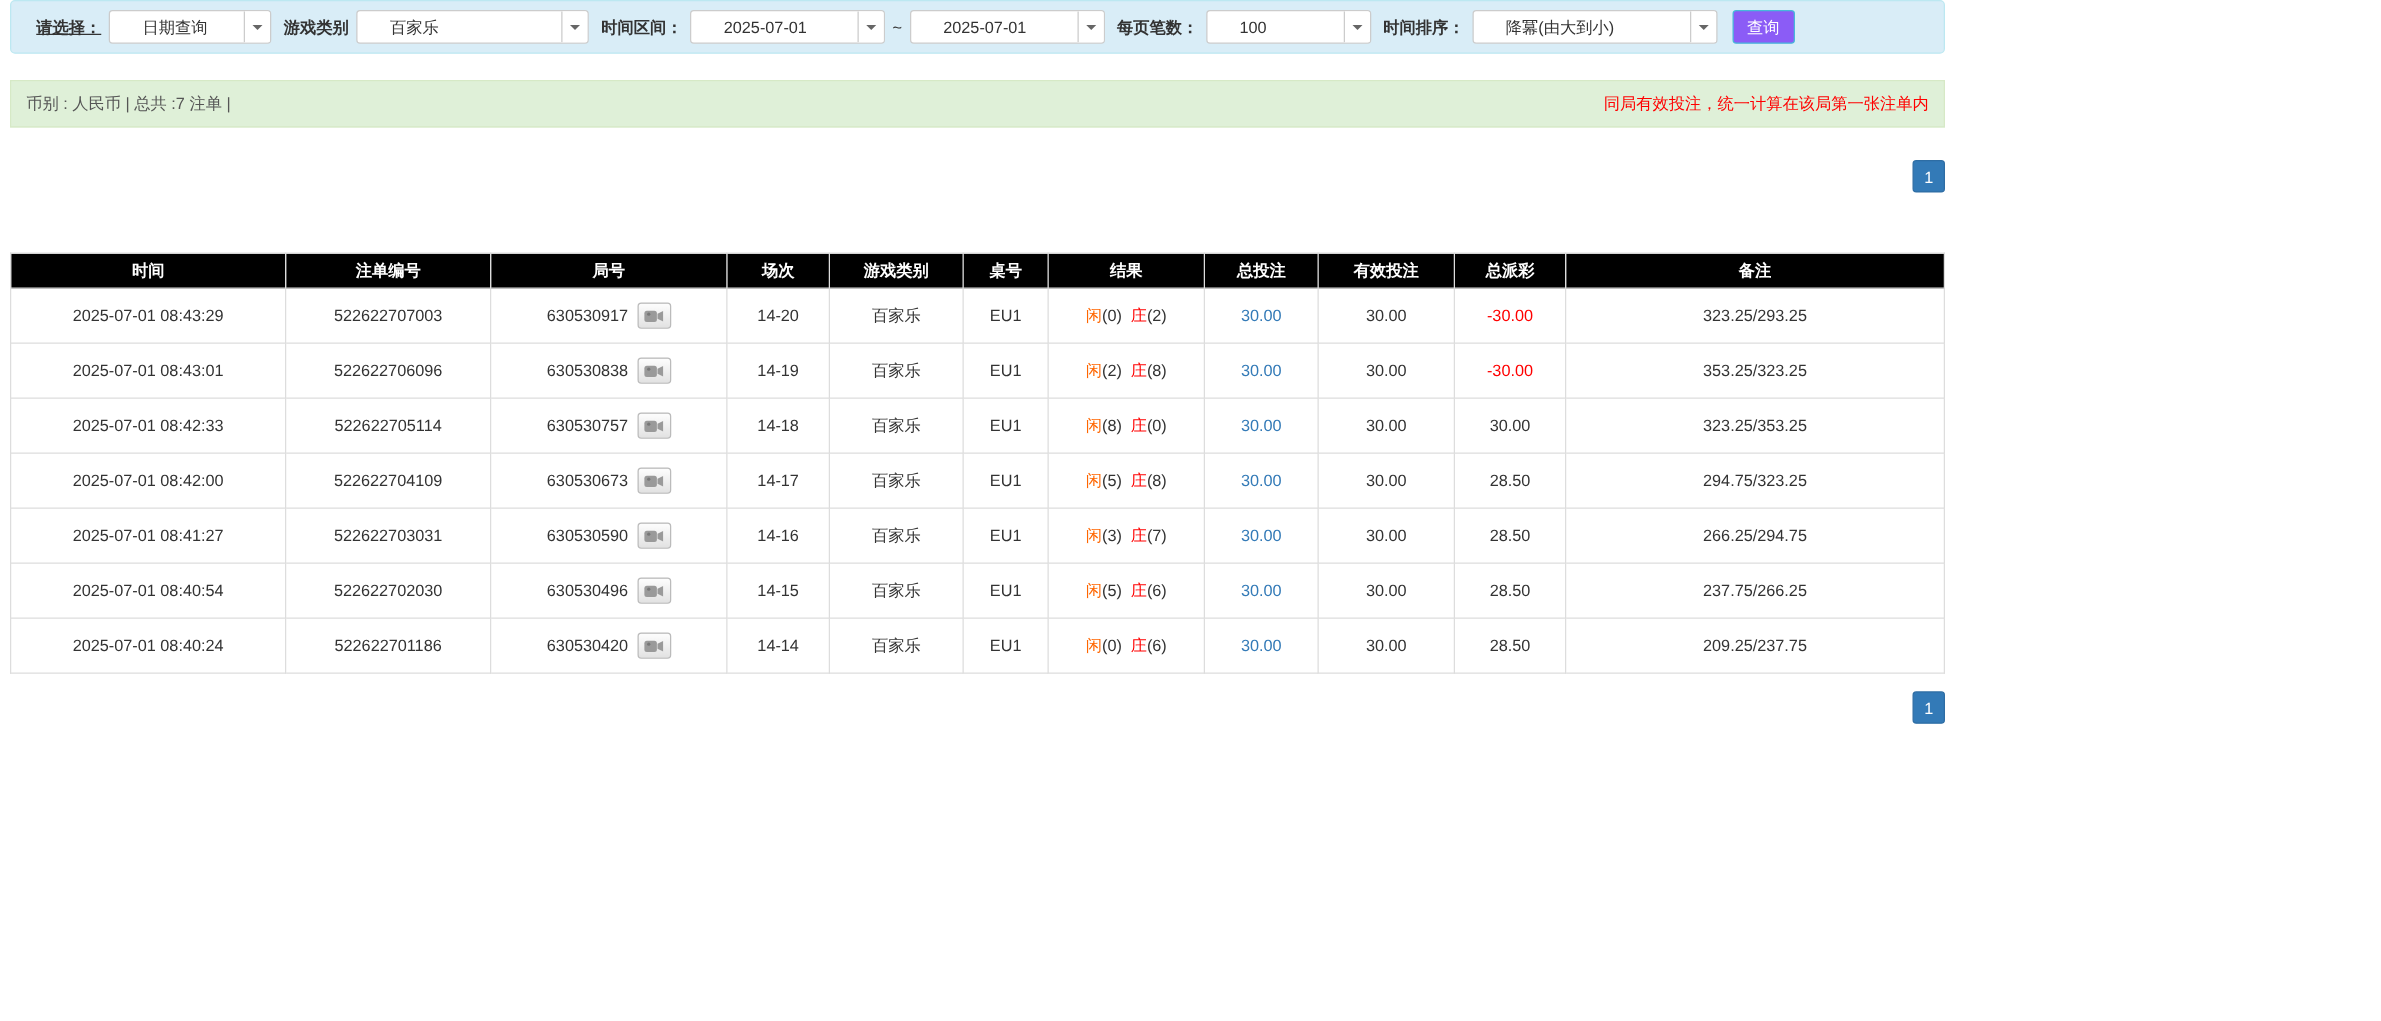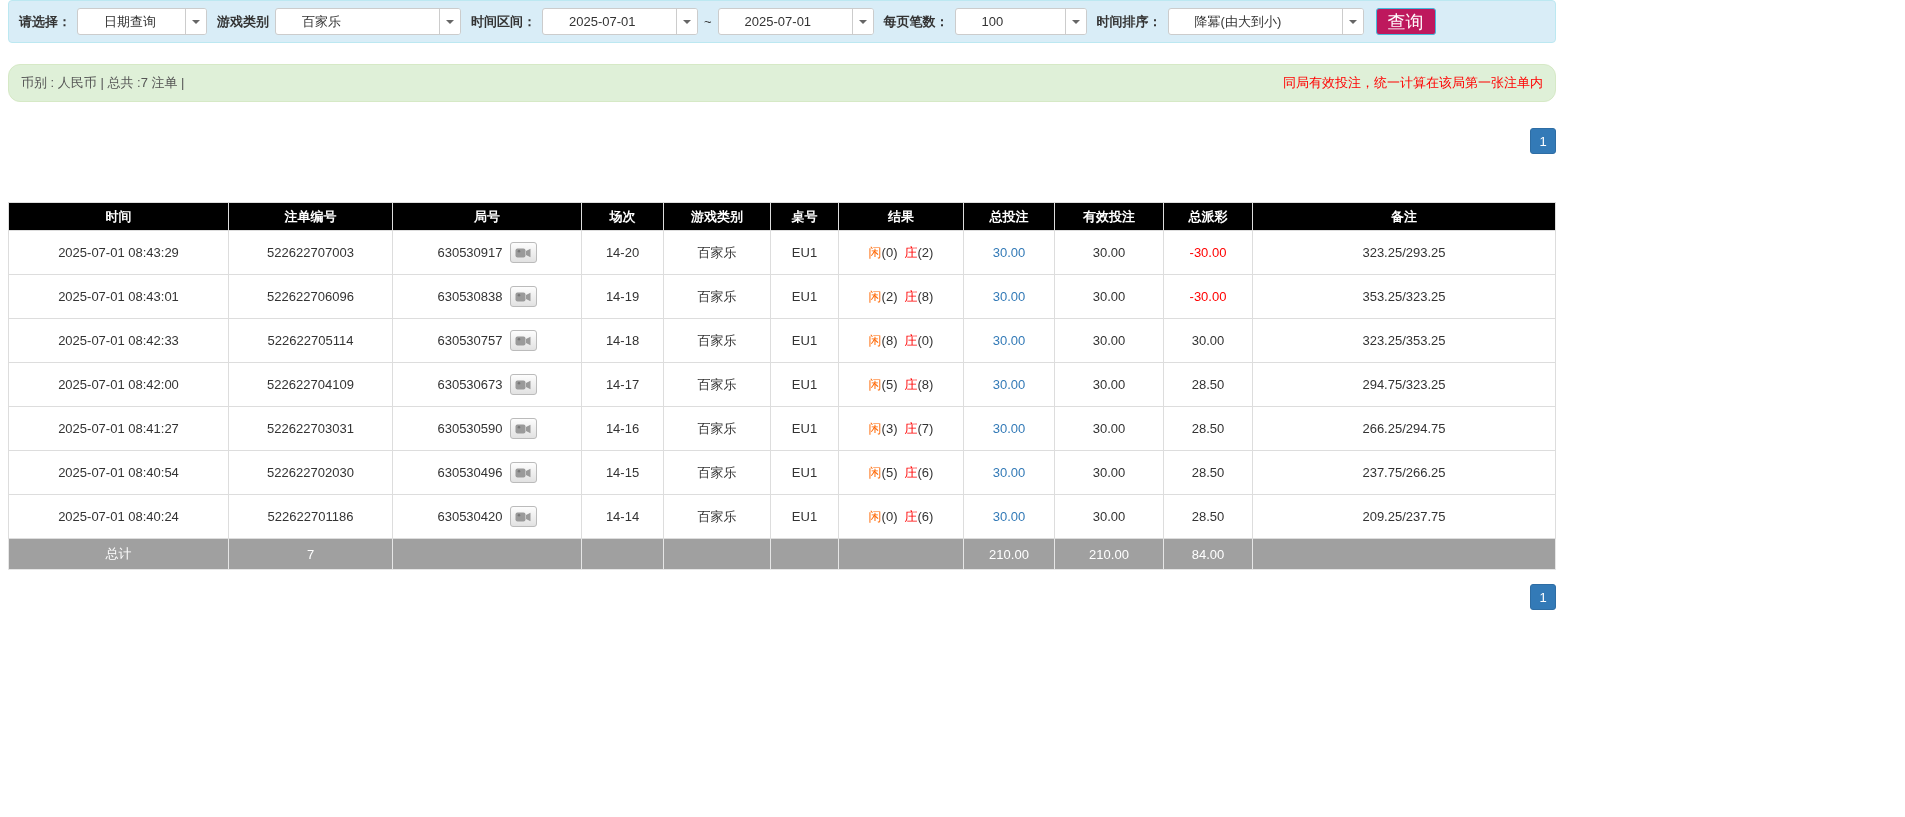--- a/index.html
+++ b/index.html
@@ -27,21 +27,21 @@
     display: flex;
     align-items: center;
   }
   .flabel {
     font-weight: bold;
     font-size: 13px;
     color: #333;
     margin: 0 6px 0 10px;
     white-space: nowrap;
   }
-  .flabel:first-child { margin-left: 2px; }
+  .flabel:first-child { margin-left: 12px; text-decoration: underline; }
   .combo {
     display: flex;
     height: 27px;
     background: #fff;
     border: 1px solid #ccc;
     border-radius: 3px;
     align-items: stretch;
     overflow: hidden;
     cursor: pointer;
   }
@@ -69,38 +69,38 @@
     border-top-color: #666;
     margin-top: 4px;
   }
   .w-select { width: 130px; }
   .w-game   { width: 186px; }
   .w-date   { width: 156px; }
   .w-size   { width: 132px; gap: 24px; }
   .w-sort   { width: 196px; }
   .tilde { font-size: 13px; margin: 0 6px; color: #333; }
   .btn-search {
-    background: #be185d;
+    background: #8b5cf6;
     border: 1px solid #46b8da;
     color: #fff;
-    font-size: 18px;
+    font-size: 13px;
     height: 27px;
     padding: 0 11px;
     border-radius: 3px;
     margin-left: 12px;
     cursor: pointer;
     font-family: inherit;
   }
 
   
   .summary-bar {
     margin-top: 21px;
     background: #dff0d8;
     border: 1px solid #d6e9c6;
-    border-radius: 12px;
+    border-radius: 0;
     padding: 9px 12px;
     display: flex;
     justify-content: space-between;
     align-items: center;
     font-size: 13px;
     color: #555;
   }
   .notice { color: #f00; }
 
   
@@ -420,33 +420,20 @@
           <td>百家乐</td>
           <td>EU1</td>
           <td><span class="player">闲</span><span>(0)</span><span class="banker">庄</span><span>(6)</span></td>
           <td><a class="bet-link">30.00</a></td>
           <td>30.00</td>
           <td>28.50</td>
           <td>209.25/237.75</td>
         </tr>
       </tbody>
     <tfoot>
-        <tr>
-          <td>总计</td>
-          <td>7</td>
-          <td></td>
-          <td></td>
-          <td></td>
-          <td></td>
-          <td></td>
-          <td>210.00</td>
-          <td>210.00</td>
-          <td>84.00</td>
-          <td></td>
-        </tr>
       </tfoot>
   </table>
 
   <div class="pager pager-bottom">
     <button>1</button>
   </div>
 
 </div>
 
 </body></html>

